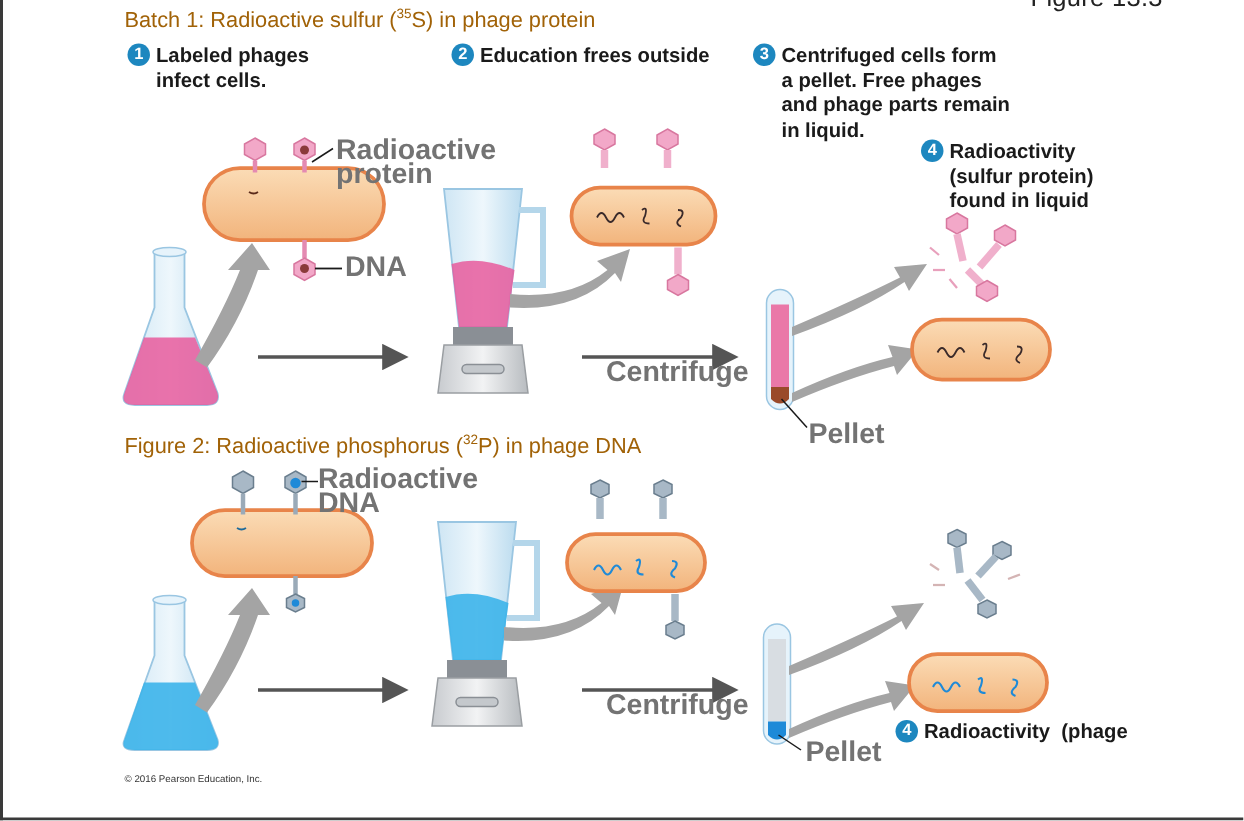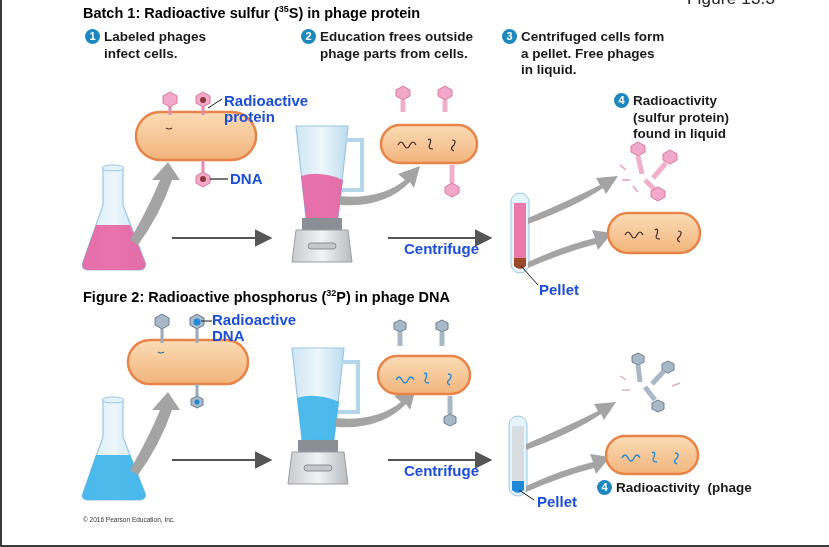--- a/index.html
+++ b/index.html
@@ -1,24 +1,24 @@
 <!DOCTYPE html>
 <html><head>
 <meta charset="utf-8">
 <style>
   html, body { margin:0; padding:0; }
   body { width:829px; height:547px; background:#ffffff; position:relative; overflow:hidden; font-family:"Liberation Sans", sans-serif; }
   .frame-left { position:absolute; left:0; top:0; width:2px; height:547px; background:#3a3a3a; }
   .frame-bottom { position:absolute; left:0; top:545px; width:829px; height:2px; background:#3a3a3a; }
   .slide-title { position:absolute; left:687px; top:-11px; font-family:"Liberation Sans", sans-serif; font-size:17px; color:#222; letter-spacing:0.2px; }
-  .batch-title { position:absolute; font-weight:bold; font-size:14.5px; color:#000000; white-space:nowrap; }
+  .batch-title { position:absolute; font-weight:normal; font-size:14.5px; color:#a16207; white-space:nowrap; }
   .batch-title sup { font-size:9px; }
   .step { position:absolute; font-weight:bold; font-size:13.5px; line-height:16.5px; color:#1a1a1a; }
   .step .num { position:absolute; left:-19px; top:0; width:15px; height:15px; border-radius:50%; background:#1d87bf; color:#fff; font-size:11px; line-height:15px; text-align:center; }
-  .lbl { position:absolute; font-weight:bold; font-size:15px; line-height:16px; color:#1d4ed8; white-space:nowrap; }
+  .lbl { position:absolute; font-weight:bold; font-size:19px; line-height:16px; color:#737373; white-space:nowrap; }
   .copyright { position:absolute; left:83px; top:516px; font-size:6.5px; color:#333; }
   svg.art { position:absolute; left:0; top:0; }
 </style>
 </head>
 <body>
 
 <div class="frame-left"></div>
 <div class="frame-bottom"></div>
 <div class="slide-title">Figure 13.3</div>
 
@@ -208,27 +208,27 @@
 
 <div class="step" style="left:104px; top:29px;">
   <span class="num">1</span>
   <div>Labeled phages</div>
   <div>infect cells.</div>
 </div>
 
 <div class="step" style="left:320px; top:29px;">
   <span class="num">2</span>
   <div>Education frees outside</div>
-  <div>phage parts from cells.</div>
 </div>
 
 <div class="step" style="left:521px; top:29px;">
   <span class="num">3</span>
   <div>Centrifuged cells form</div>
   <div>a pellet. Free phages</div>
+  <div>and phage parts remain</div>
   <div>in liquid.</div>
 </div>
 
 <div class="step" style="left:633px; top:93px;">
   <span class="num">4</span>
   <div>Radioactivity</div>
   <div>(sulfur protein)</div>
   <div>found in liquid</div>
 </div>
 

